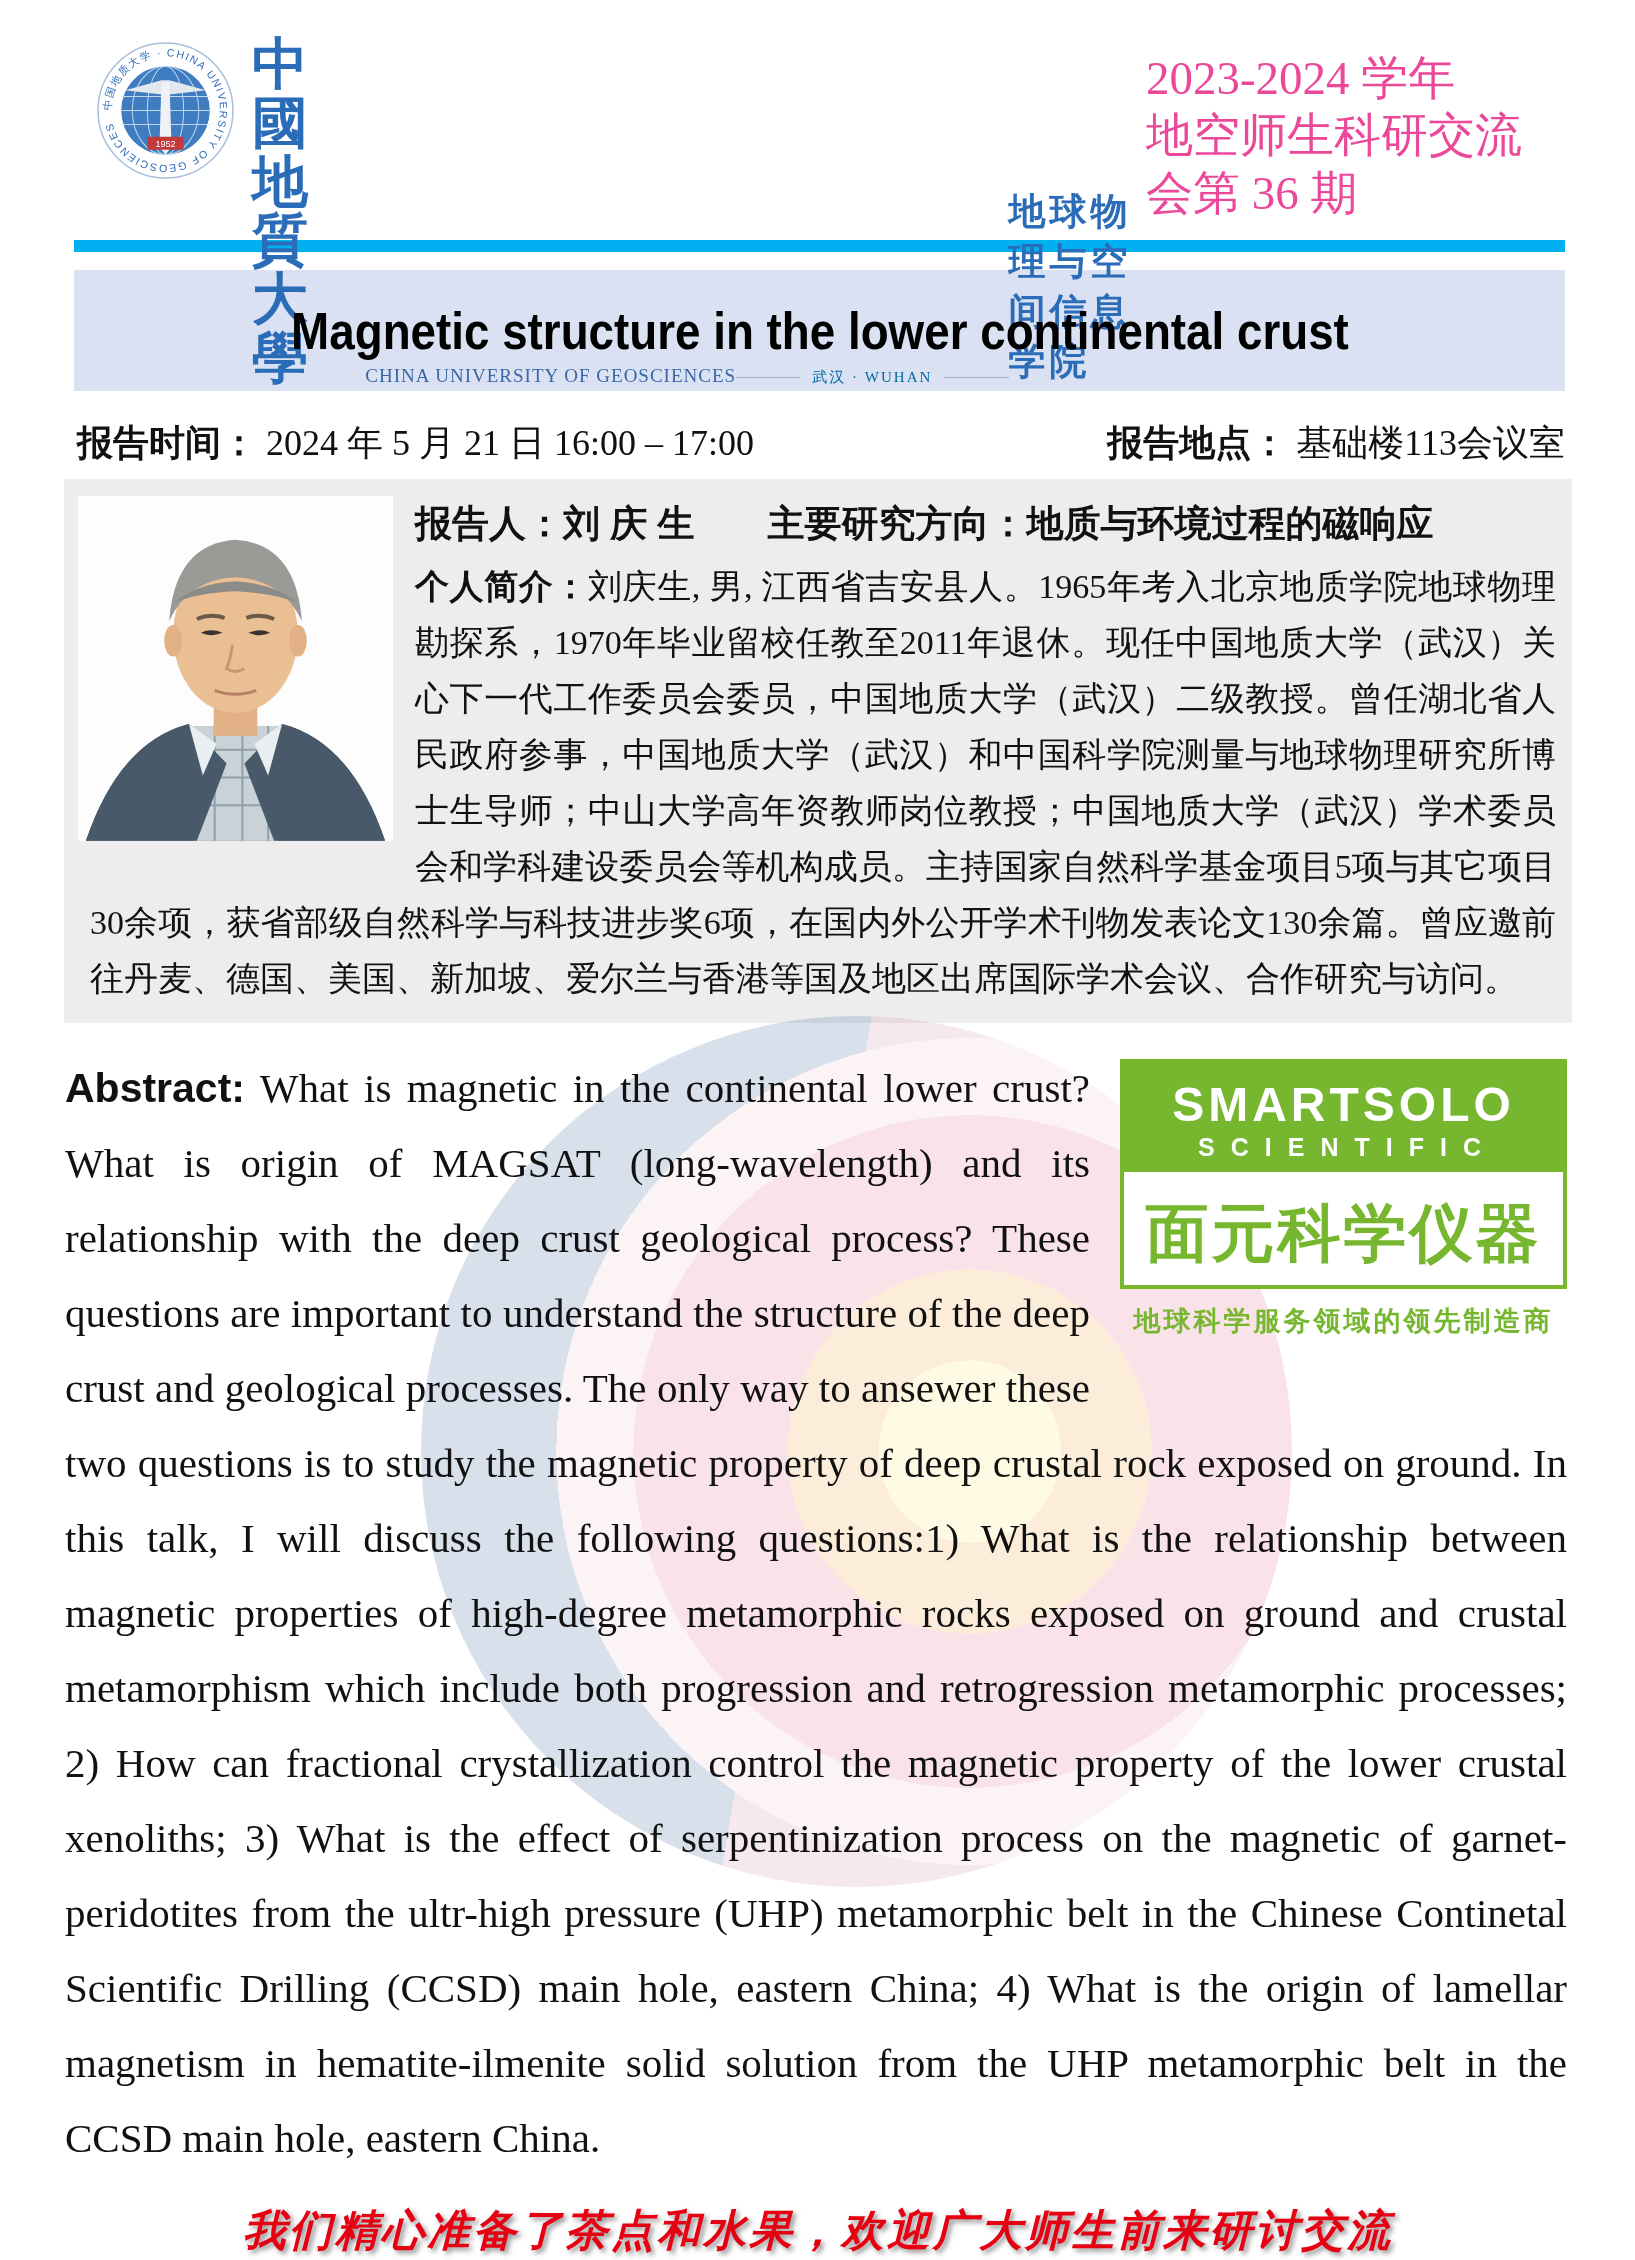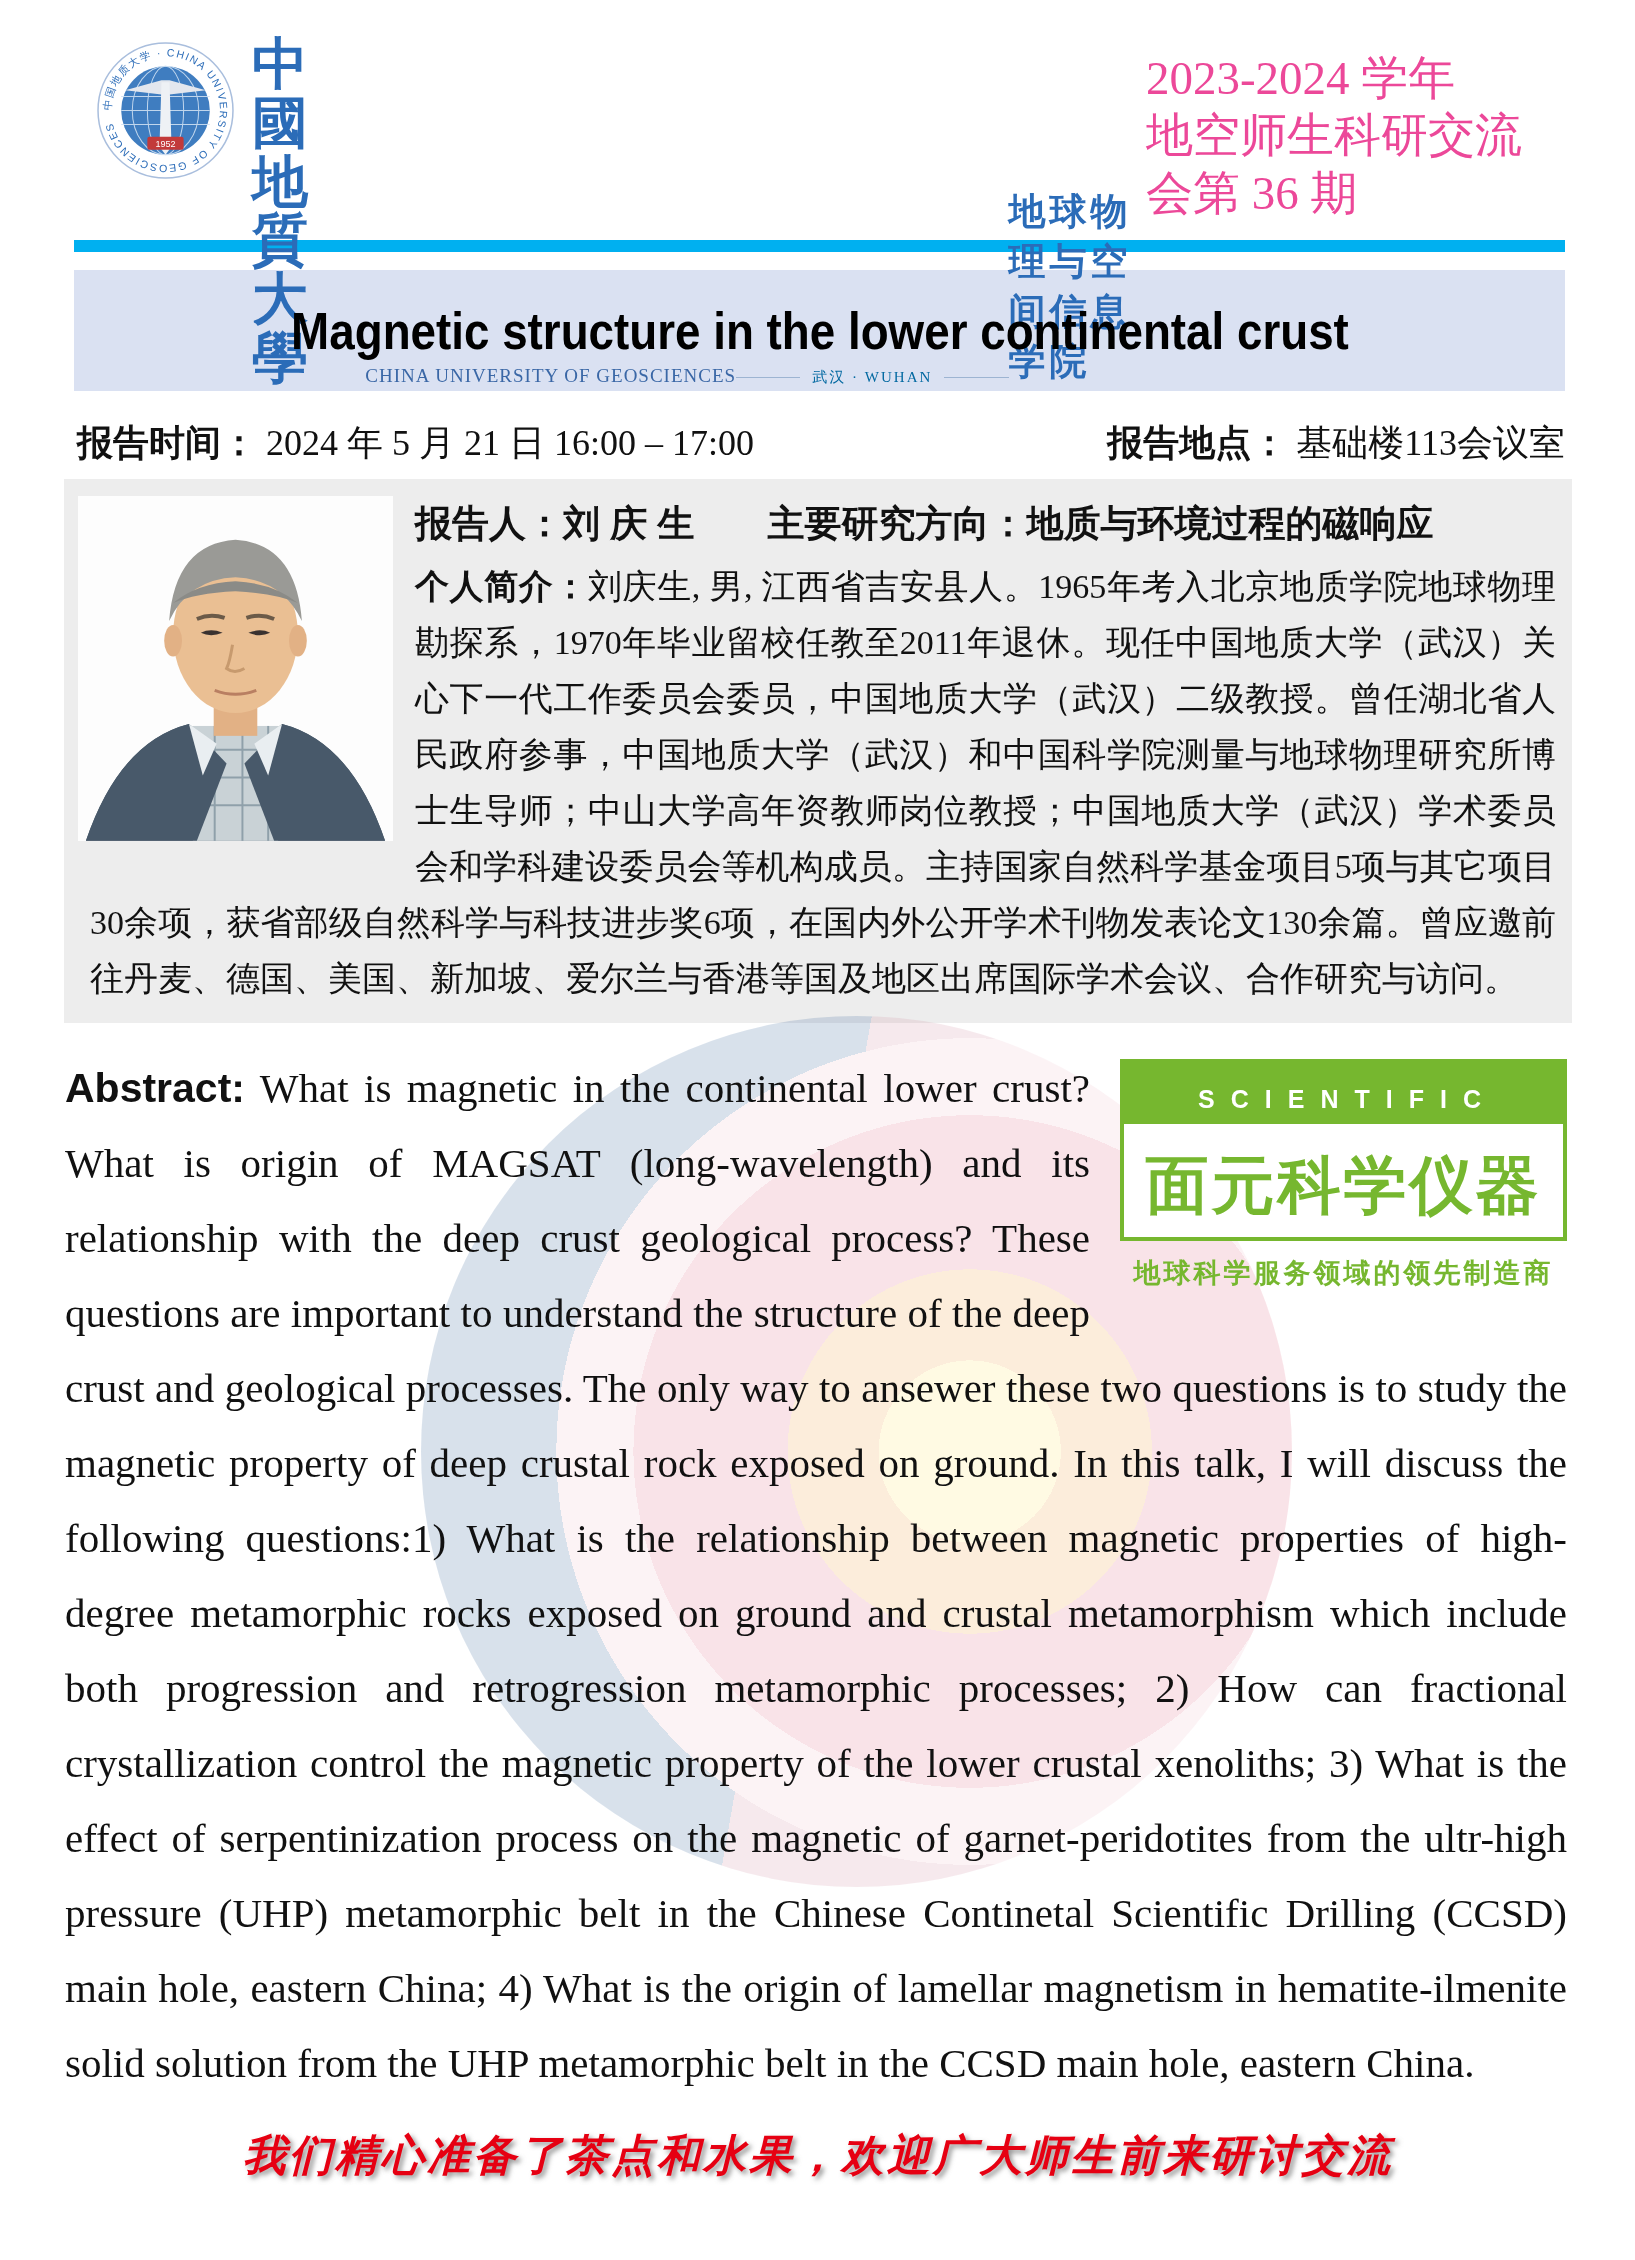--- a/index.html
+++ b/index.html
@@ -168,20 +168,21 @@
   </div>
   <p class="bio"><b>个人简介：</b><span>刘庆生, 男, 江西省吉安县人。1965年考入北京地质学院地球物理勘探系，1970年毕业留校任教至2011年退休。现任中国地质大学（武汉）关心下一代工作委员会委员，中国地质大学（武汉）二级教授。曾任湖北省人民政府参事，中国地质大学（武汉）和中国科学院测量与地球物理研究所博士生导师；中山大学高年资教师岗位教授；中国地质大学（武汉）学术委员会和学科建设委员会等机构成员。主持国家自然科学基金项目5项与其它项目30余项，获省部级自然科学与科技进步奖6项，在国内外公开学术刊物发表论文130余篇。曾应邀前往丹麦、德国、美国、新加坡、爱尔兰与香港等国及地区出席国际学术会议、合作研究与访问。</span></p>
   <div class="clear"></div>
 </div>
 
 <div class="abstract-wrap">
   <div class="globe"></div>
   <div class="sponsor">
     <div class="sp-box">
       <div class="sp-top">
+        <div class="sp-line1">SMARTSOLO</div>
         <div class="sp-line2">SCIENTIFIC</div>
       </div>
       <div class="sp-bottom">面元科学仪器</div>
     </div>
     <div class="sp-tagline">地球科学服务领域的领先制造商</div>
   </div>
   <p class="abstract"><b>Abstract:</b> <span>What is magnetic in the continental lower crust? What is origin of MAGSAT (long-wavelength) and its relationship with the deep crust geological process? These questions are important to understand the structure of the deep crust and geological processes. The only way to ansewer these two questions is to study the magnetic property of deep crustal rock exposed on ground. In this talk, I will discuss the following questions:1) What is the relationship between magnetic properties of high-degree metamorphic rocks exposed on ground and crustal metamorphism which include both progression and retrogression metamorphic processes; 2) How can fractional crystallization control the magnetic property of the lower crustal xenoliths; 3) What is the effect of serpentinization process on the magnetic of garnet-peridotites from the ultr-high pressure (UHP) metamorphic belt in the Chinese Continetal Scientific  Drilling (CCSD) main hole, eastern China; 4) What is the origin of lamellar magnetism in hematite-ilmenite solid solution from the UHP metamorphic belt in the CCSD main hole, eastern China.</span></p>
   <div class="clear"></div>
 </div>
 

